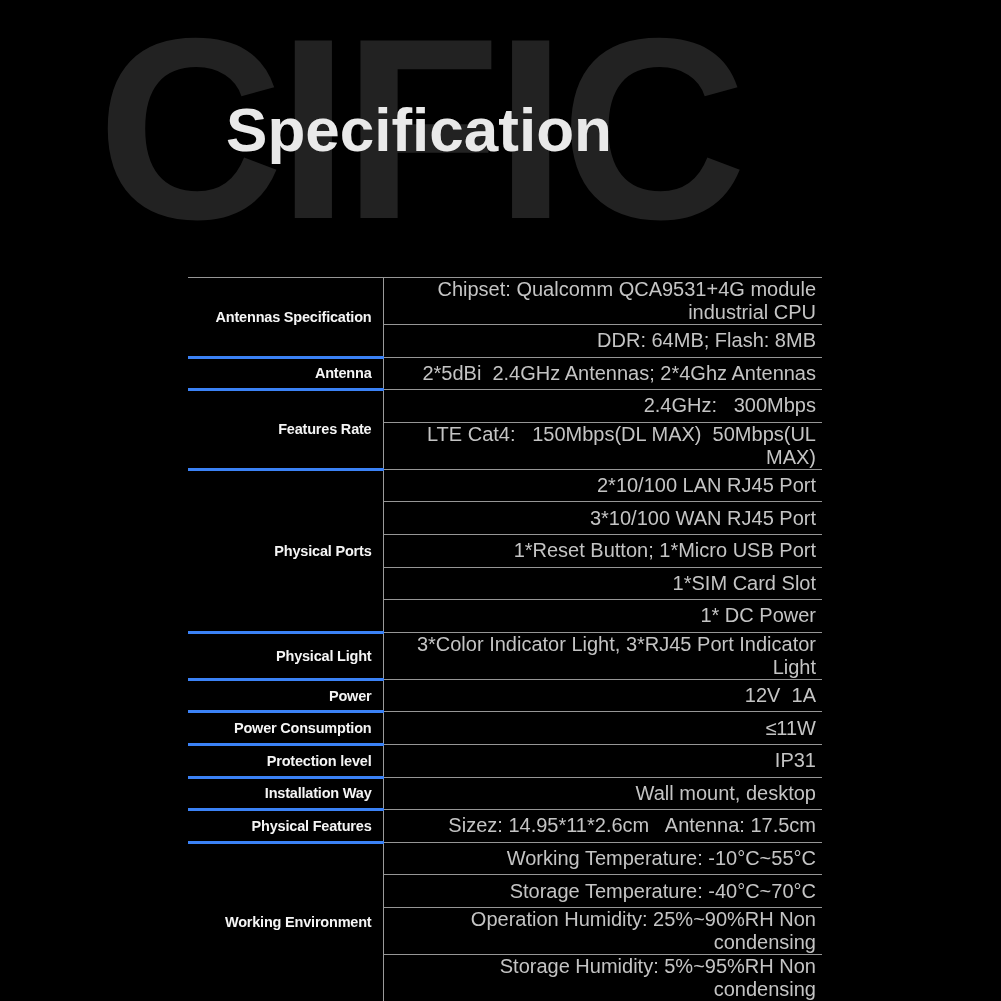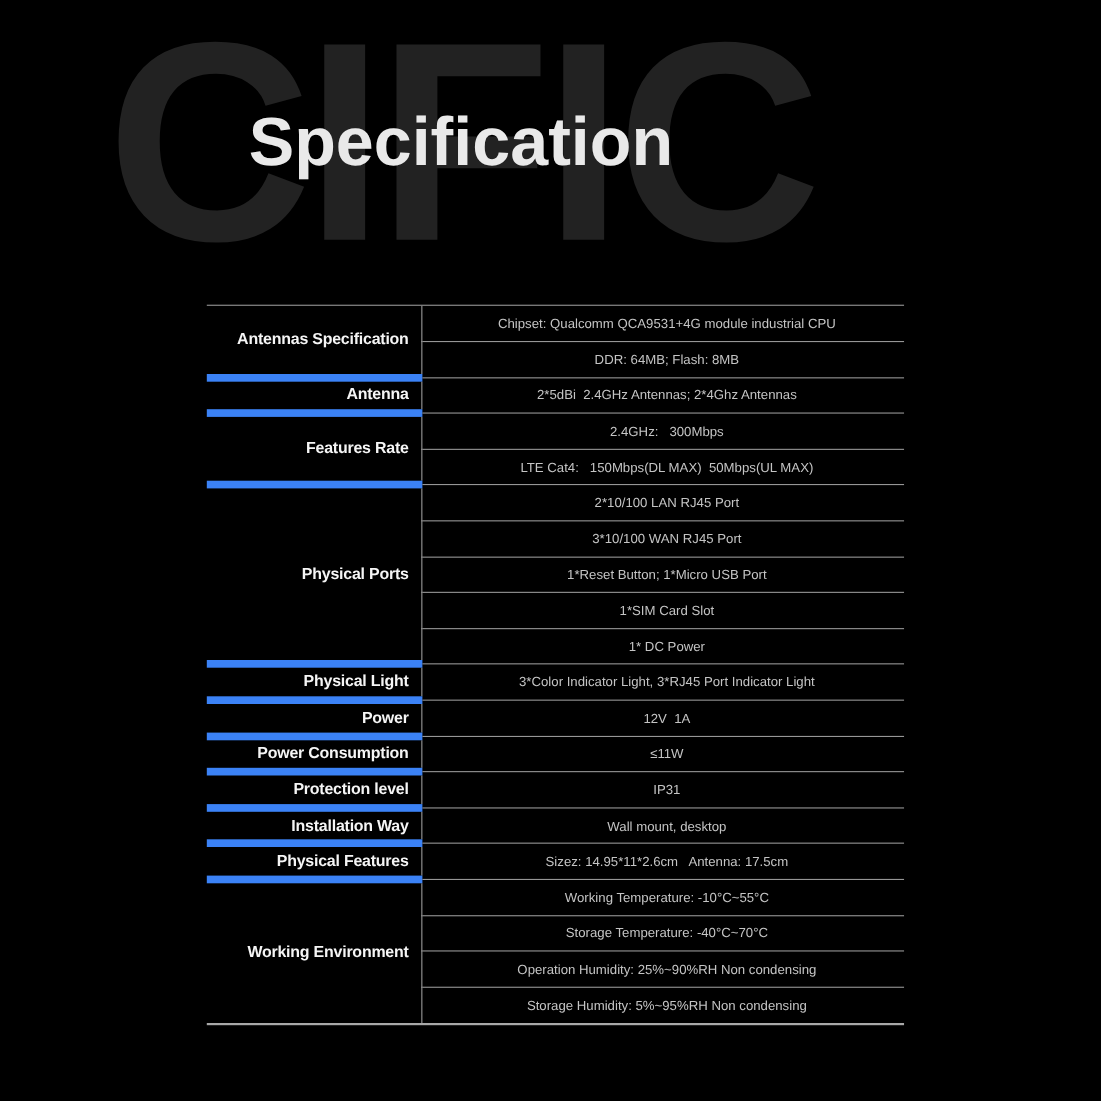--- a/index.html
+++ b/index.html
@@ -49,36 +49,36 @@
     border-bottom: 2px solid #a8a8a8;
   }
   table.spec {
     width: 100%;
     border-collapse: collapse;
     table-layout: fixed;
   }
   table.spec tr { height: 32.6px; }
   table.spec th {
     border-right: 1px solid #9a9a9a;
-    border-top: 7px solid #3b82f6;
+    border-top: 3px solid #3b82f6;
     text-align: right;
     vertical-align: middle;
     padding: 0 11px 0 2px;
     font-size: 14.5px;
     font-weight: 700;
     letter-spacing: -0.2px;
     color: #f5f5f5;
     white-space: nowrap;
   }
   table.spec td {
     border-top: 1px solid #969696;
-    text-align: center;
+    text-align: right;
     vertical-align: middle;
     padding: 0 6px 0 13px;
-    font-size: 12px;
+    font-size: 20px;
     font-weight: 400;
     color: #c4c4c4;
     white-space: pre-wrap;
     overflow: hidden;
   }
   table.spec tr:first-child th,
   table.spec tr:first-child td { border-top: none; }
 </style>
 </head>
 <body>

